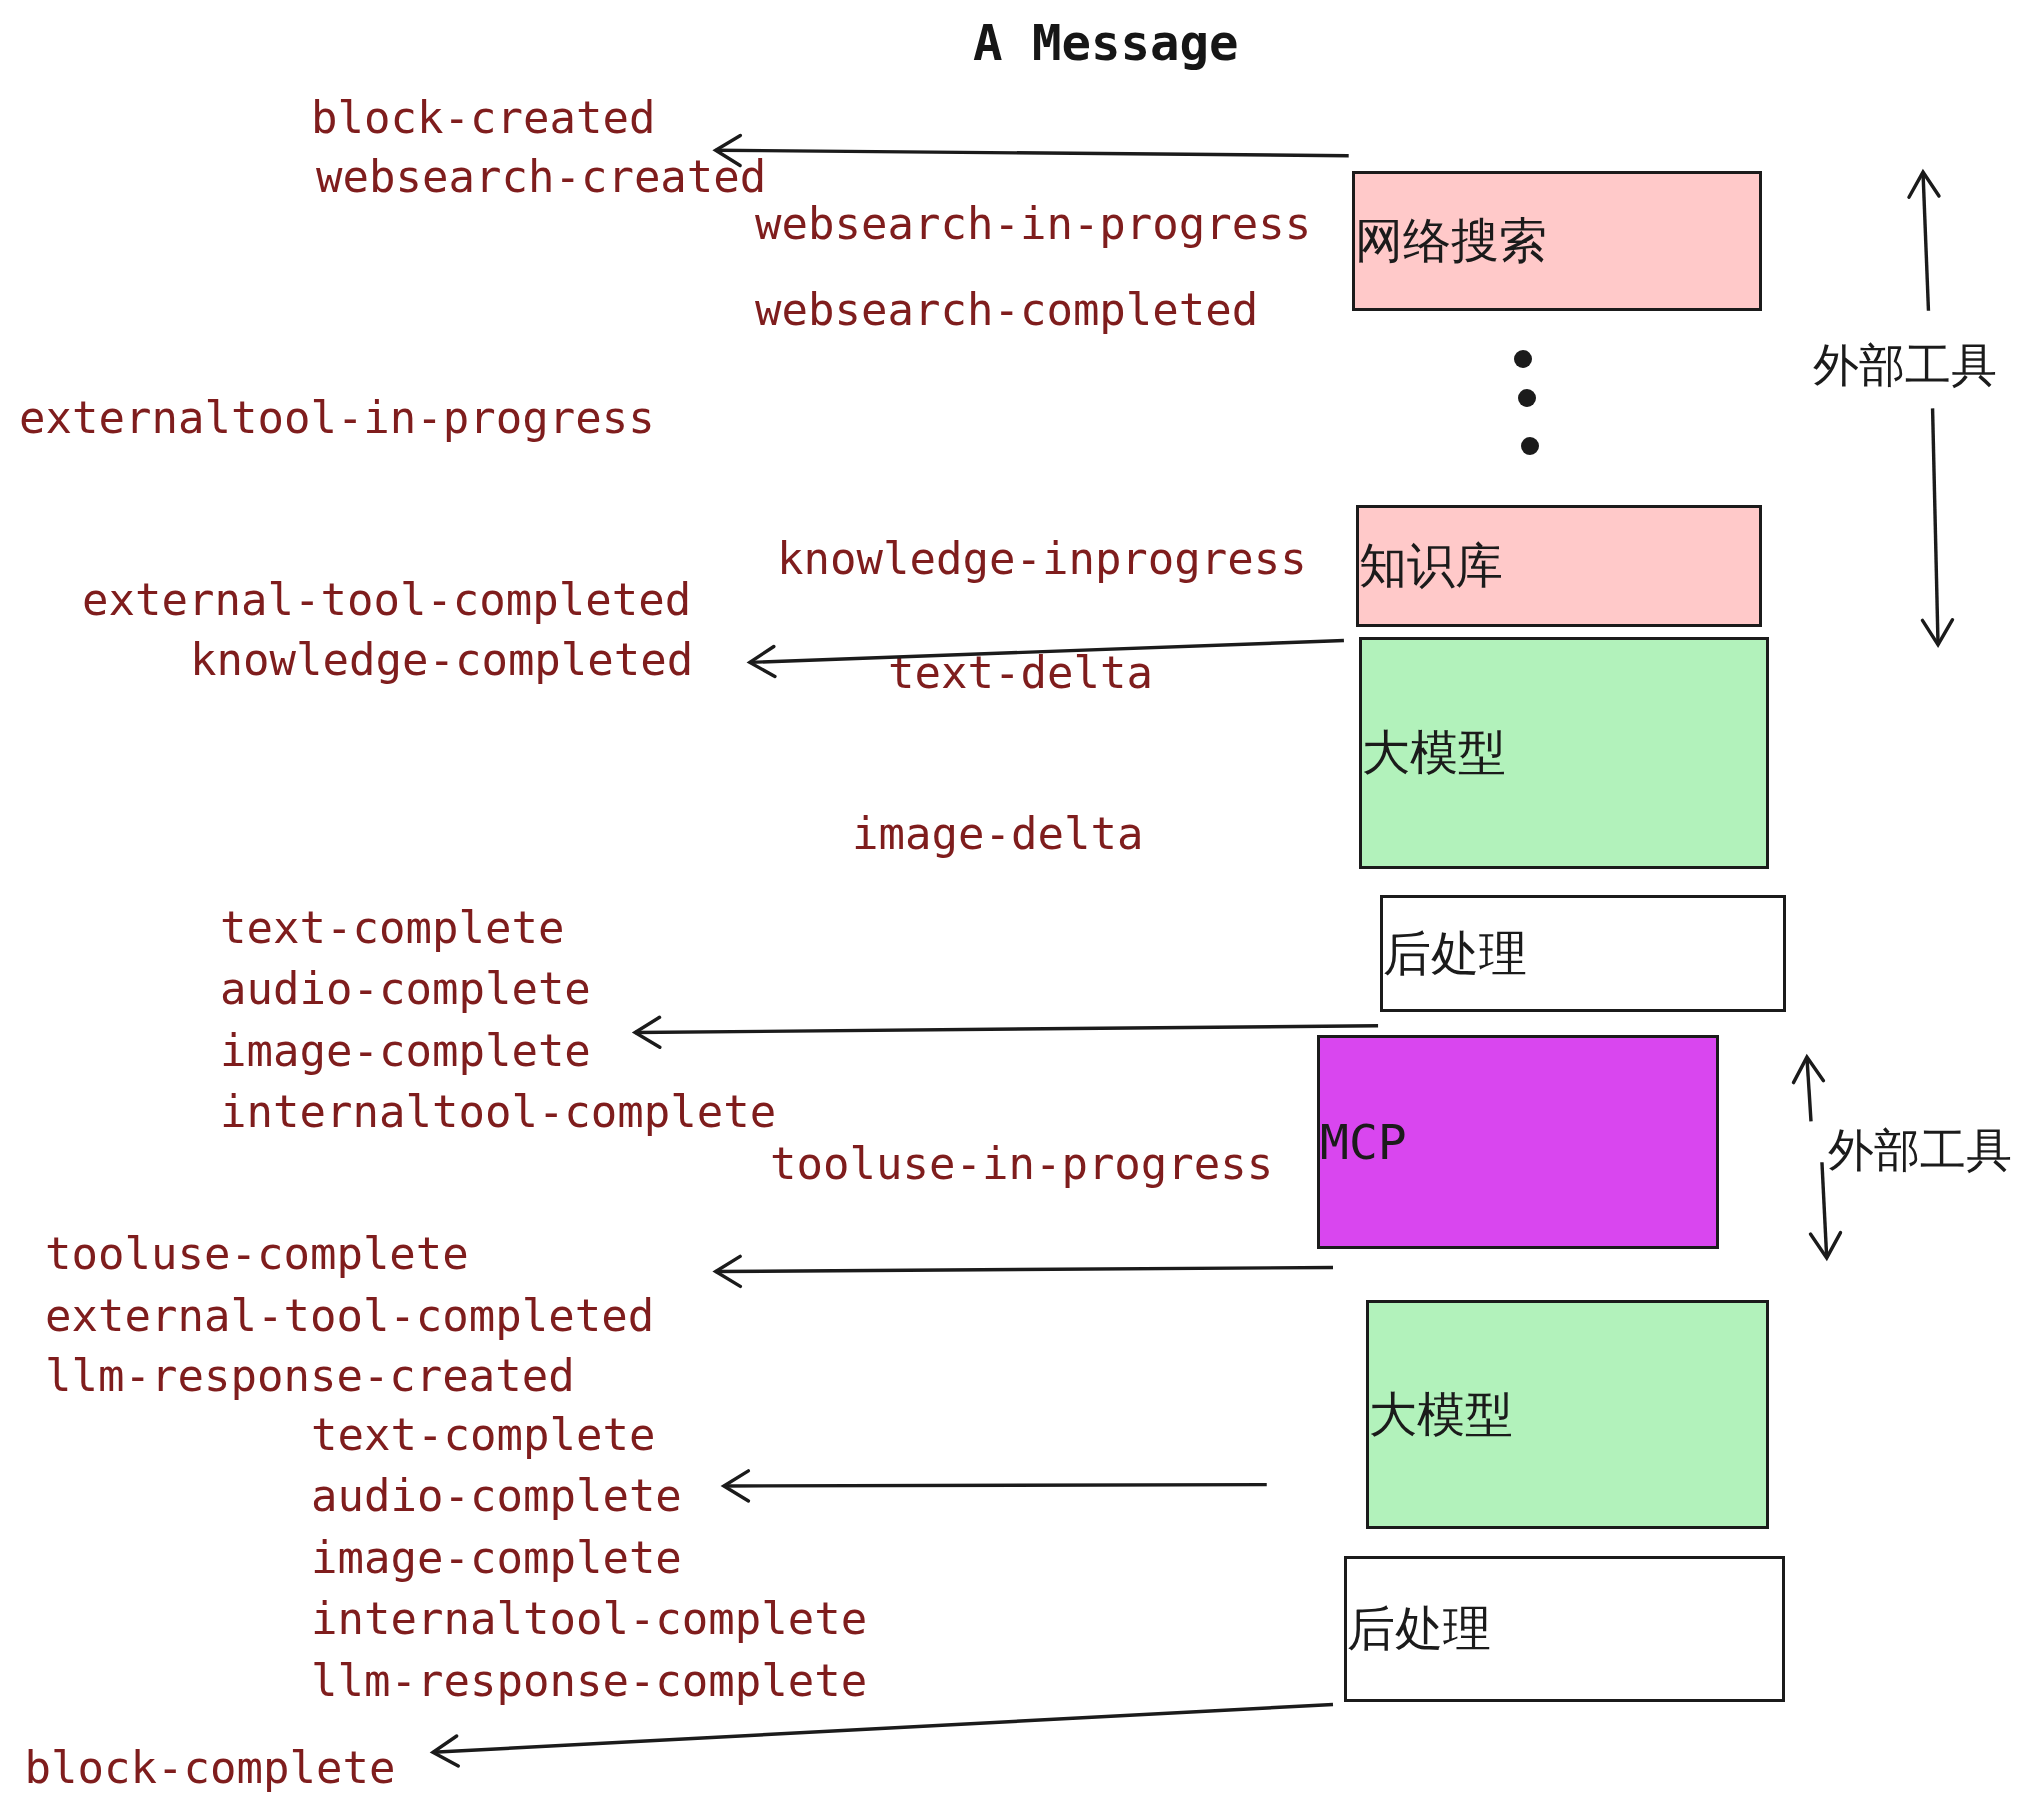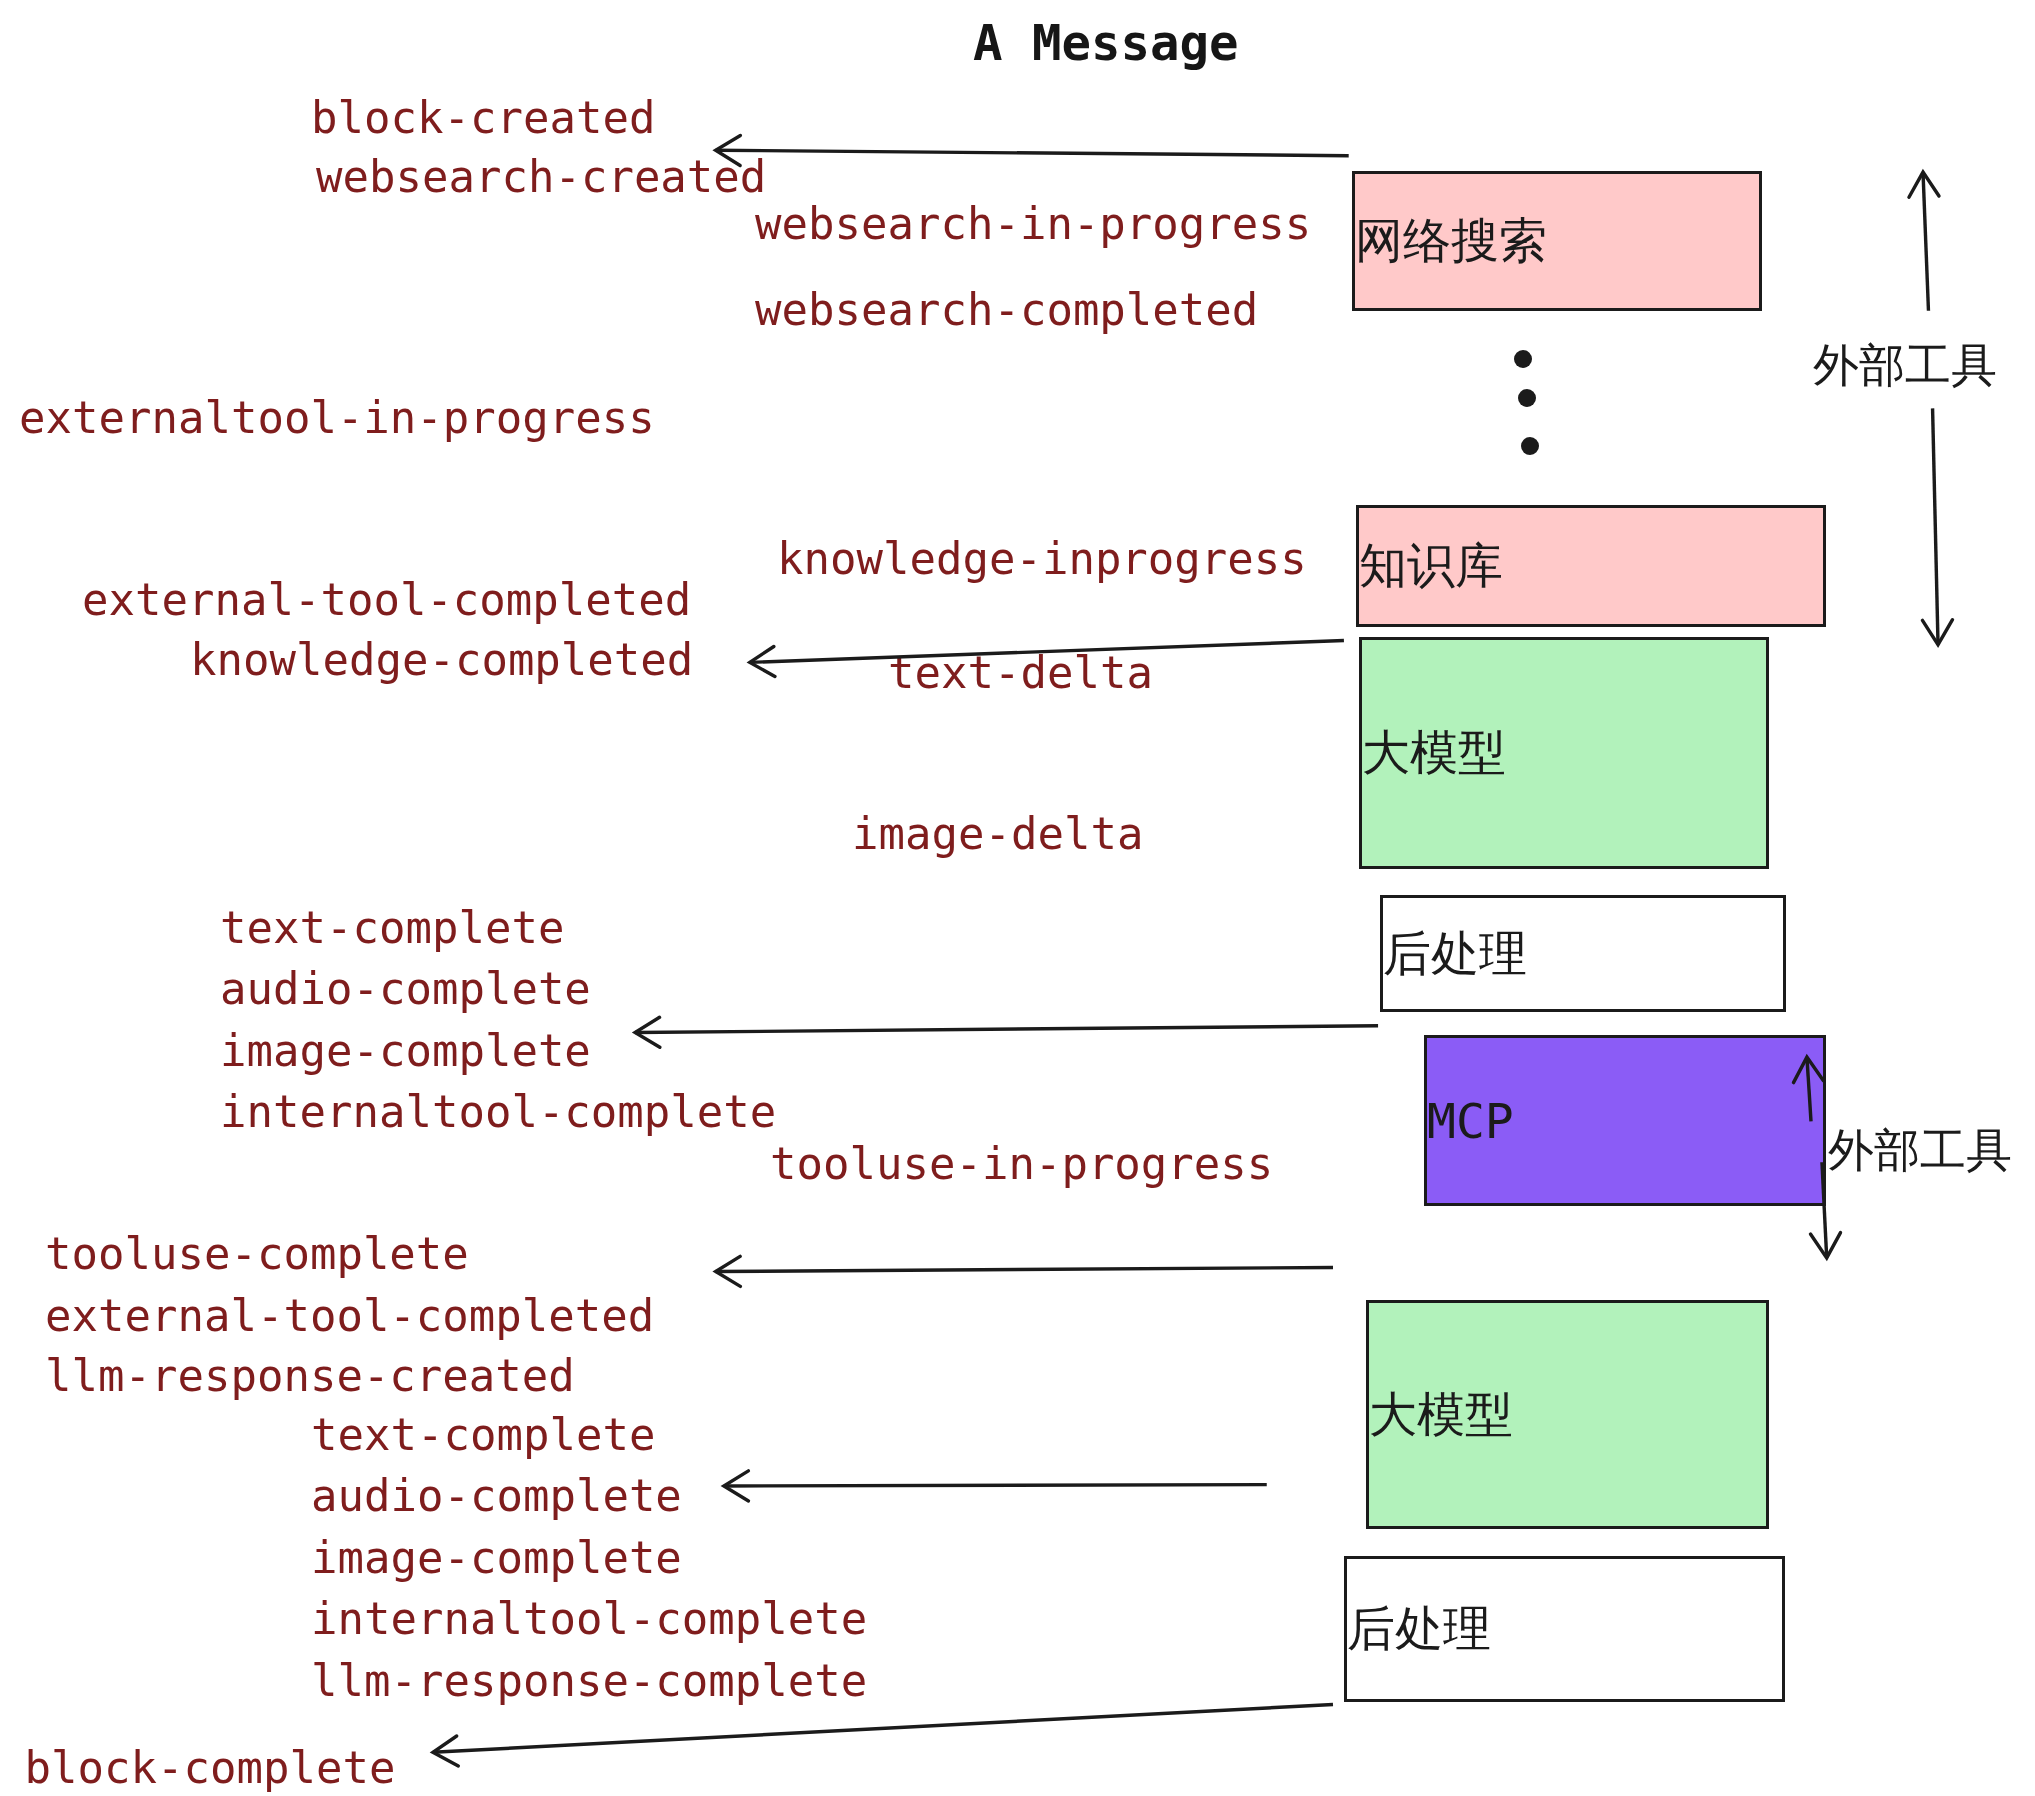--- a/index.html
+++ b/index.html
@@ -44,30 +44,30 @@
   <div class="evt" style="left:311px;top:1410px;">text-complete</div>
   <div class="evt" style="left:311px;top:1471px;">audio-complete</div>
   <div class="evt" style="left:311px;top:1533px;">image-complete</div>
   <div class="evt" style="left:311px;top:1594px;">internaltool-complete</div>
   <div class="evt" style="left:311px;top:1656px;text-align:right;">llm-response-complete</div>
   <div class="evt" style="left:24.6px;top:1743px;">block-complete</div>
 
   <div class="box" style="left: 1352px; top: 171px; width: 410px; height: 140px; background: rgb(255, 201, 201);">
       <span>网络搜索</span>
     </div>
-  <div class="box" style="left: 1356px; top: 505px; width: 470px; height: 122px; background: rgb(255, 201, 201);">
+  <div class="box" style="left: 1356px; top: 505px; width: 406px; height: 122px; background: rgb(255, 201, 201);">
       <span>知识库</span>
     </div>
   <div class="box" style="left: 1359px; top: 637px; width: 410px; height: 232px; background: rgb(178, 242, 187);">
       <span>大模型</span>
     </div>
   <div class="box" style="left: 1380px; top: 895px; width: 406px; height: 117px; background: rgb(255, 255, 255);">
       <span>后处理</span>
     </div>
-  <div class="box mono" style="left: 1424px; top: 1035px; width: 402px; height: 171px; background: #8b5cf6;">
+  <div class="box mono" style="left: 1317px; top: 1035px; width: 402px; height: 214px; background: #d946ef;">
       <span>MCP</span>
     </div>
   <div class="box" style="left: 1366px; top: 1300px; width: 403px; height: 229px; background: rgb(178, 242, 187);">
       <span>大模型</span>
     </div>
   <div class="box" style="left: 1344px; top: 1556px; width: 441px; height: 146px; background: rgb(255, 255, 255);">
       <span>后处理</span>
     </div>
 
   <div class="dot" style="left:1514px;top:350px;"></div>

